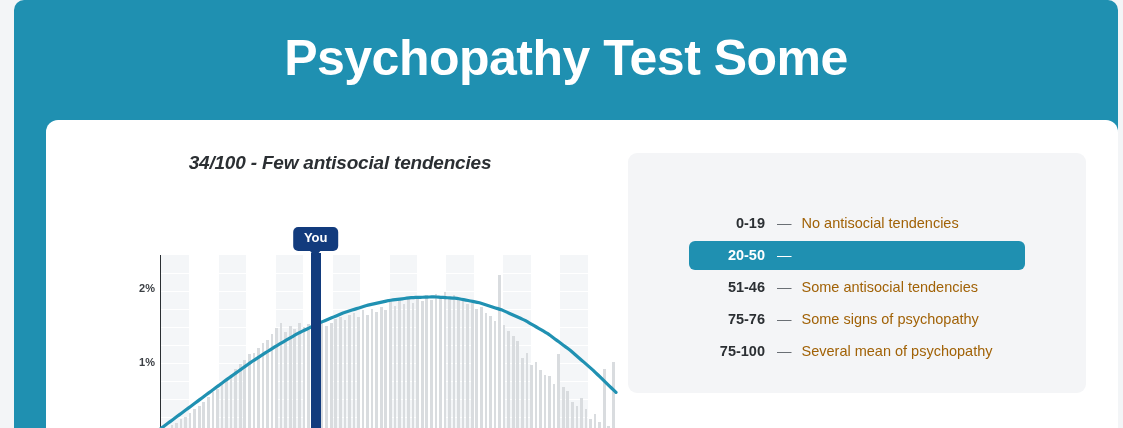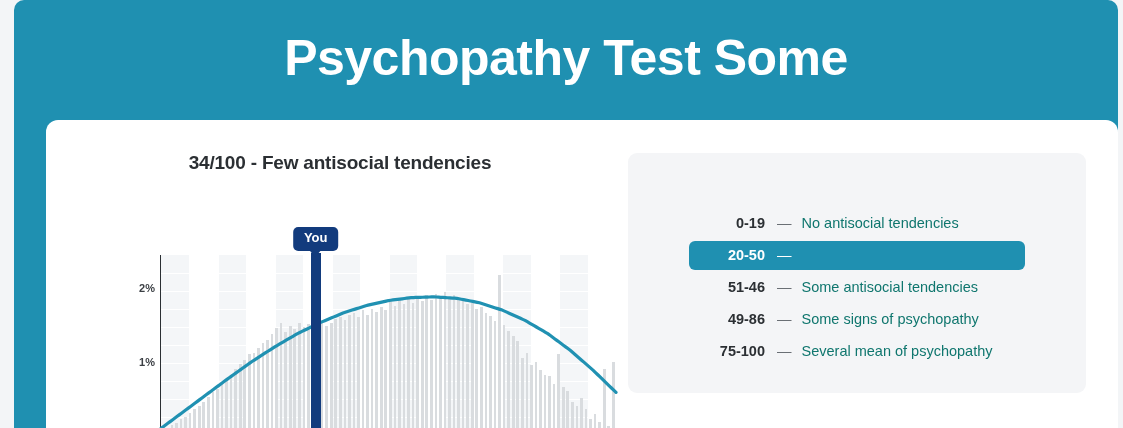--- a/index.html
+++ b/index.html
@@ -62,20 +62,21 @@
   #chart-title {
     position: absolute;
     left: 0;
     top: 0;
     width: 510px;
     text-align: center;
     font-size: 19px;
     font-weight: bold;
     color: #2b2f33;
     letter-spacing: -0.2px;
+    font-style: italic;
   }
 
   
   #plot-wrap {
     position: absolute;
     left: 0;
     top: 38px;
     width: 540px;
     height: 238px;
   }
@@ -219,21 +220,21 @@
     flex: none;
   }
   .score-dash {
     font-size: 14.5px;
     color: #6a6f75;
     margin: 0 10px 0 12px;
     flex: none;
   }
   .score-desc {
     font-size: 14.5px;
-    color: #0f766e;
+    color: #a16207;
     white-space: nowrap;
   }
   .score-row.active .score-range,
   .score-row.active .score-dash,
   .score-row.active .score-desc { color: #ffffff; }
 </style>
 </head>
 <body>
 
 <div id="page">
@@ -417,21 +418,21 @@
           </div>
           <div class="score-row">
             <div class="inner">
               <span class="score-range">51-46</span>
               <span class="score-dash">—</span>
               <span class="score-desc">Some antisocial tendencies</span>
             </div>
           </div>
           <div class="score-row">
             <div class="inner">
-              <span class="score-range">49-86</span>
+              <span class="score-range">75-76</span>
               <span class="score-dash">—</span>
               <span class="score-desc">Some signs of psychopathy</span>
             </div>
           </div>
           <div class="score-row">
             <div class="inner">
               <span class="score-range">75-100</span>
               <span class="score-dash">—</span>
               <span class="score-desc">Several mean of psychopathy</span>
             </div>

